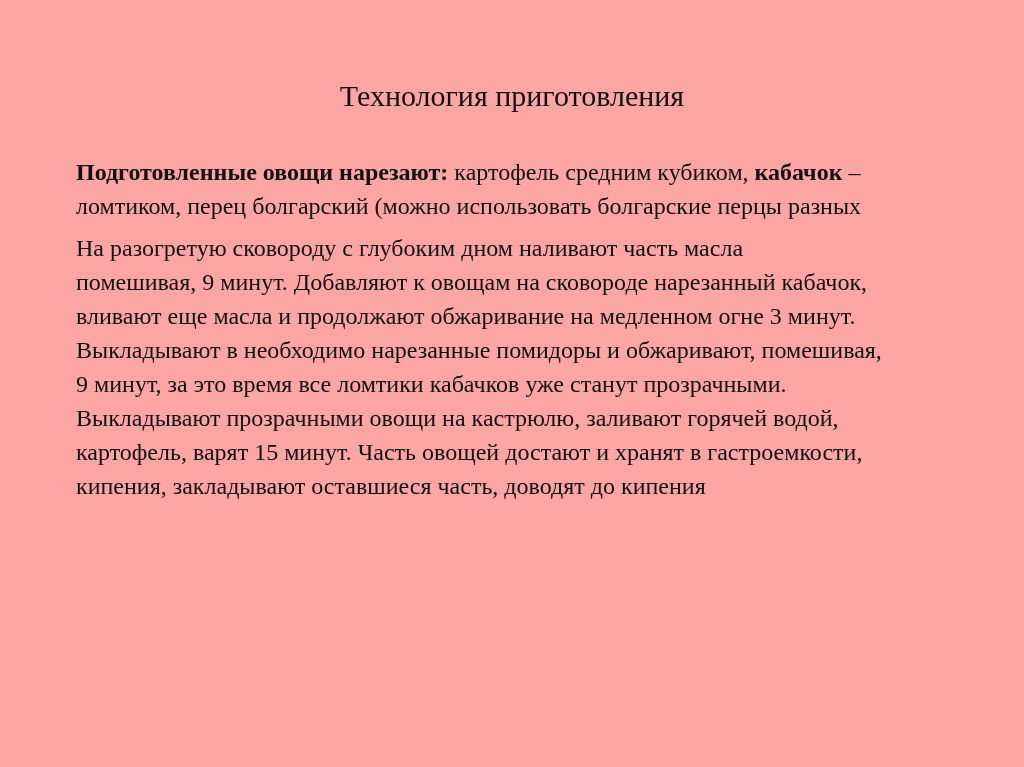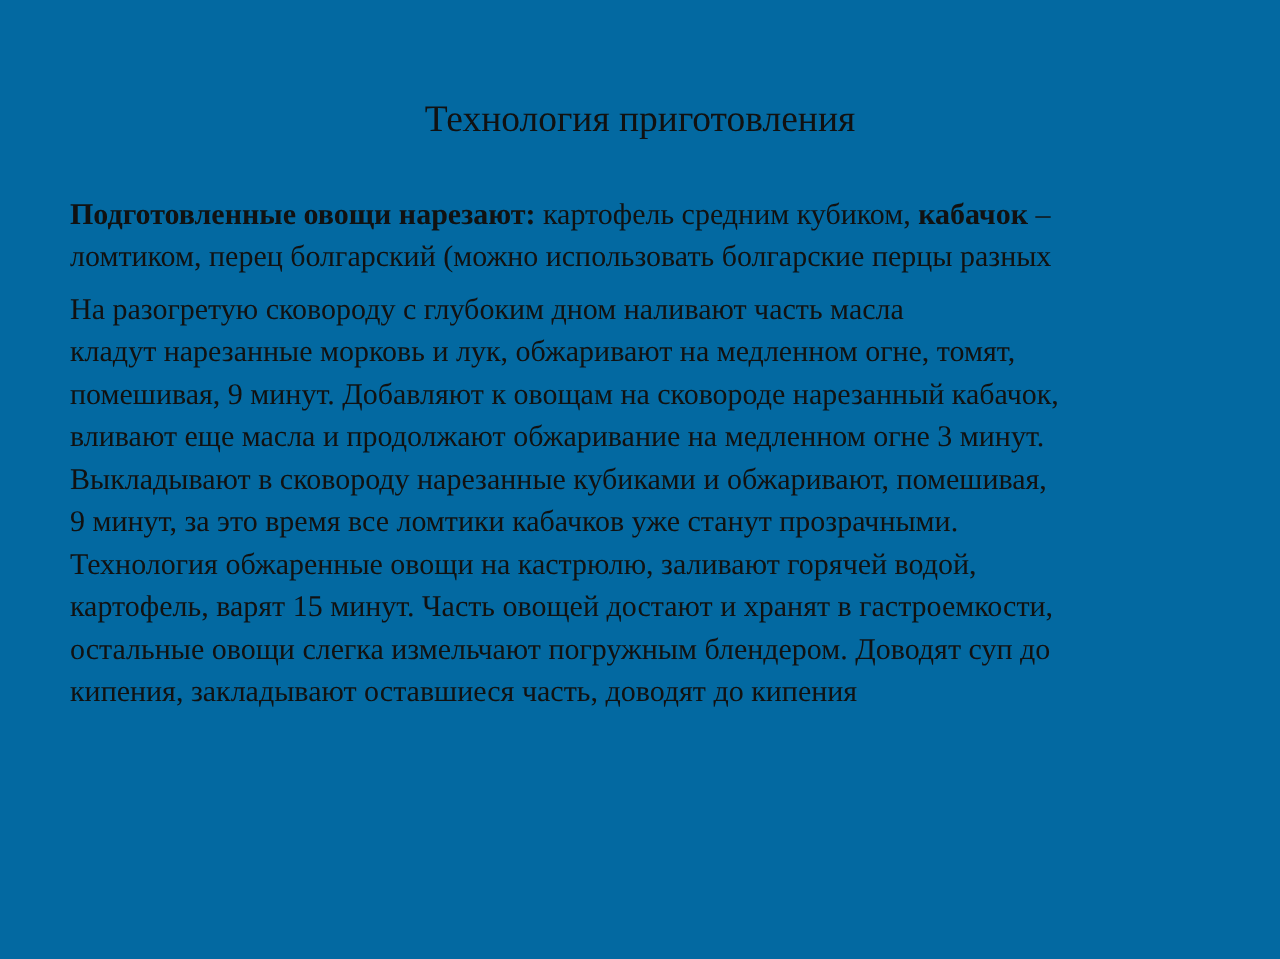--- a/index.html
+++ b/index.html
@@ -12,21 +12,21 @@
     height: 767px;
     position: relative;
     overflow: hidden;
     font-family: "Liberation Serif", "DejaVu Serif", serif;
     color: #111111;
   }
   .slide {
     position: absolute;
     left: 0; top: 0;
     width: 1024px; height: 767px;
-    background: #0369a1;
+    background: #fca5a5;
   }
   .title {
     position: absolute;
     left: 0;
     top: 78px;
     width: 1024px;
     text-align: center;
     font-size: 30px;
     line-height: 36px;
     font-weight: normal;
@@ -43,43 +43,42 @@
   }
   .para {
     margin: 0;
   }
   .para + .para {
     margin-top: 8px;
   }
   .line {
     display: block;
     white-space: nowrap;
+    margin-left: 20px;
   }
   .bold {
     font-weight: bold;
   }
 </style>
 </head>
 <body>
 
 <div class="slide">
   <h1 class="title">Технология приготовления</h1>
 
   <div class="body">
     <p class="para">
       <span class="line"><span class="bold">Подготовленные овощи нарезают:</span><span> картофель средним кубиком, </span><span class="bold">кабачок</span><span> –</span></span>
       <span class="line">ломтиком, перец болгарский (можно использовать болгарские перцы разных</span>
     </p>
 
     <p class="para">
       <span class="line">На разогретую сковороду с глубоким дном наливают часть масла</span>
-      <span class="line">кладут нарезанные морковь и лук, обжаривают на медленном огне, томят,</span>
       <span class="line">помешивая, 9 минут. Добавляют к овощам на сковороде нарезанный кабачок,</span>
       <span class="line">вливают еще масла и продолжают обжаривание на медленном огне 3 минут.</span>
-      <span class="line">Выкладывают в сковороду нарезанные кубиками и обжаривают, помешивая,</span>
+      <span class="line">Выкладывают в необходимо нарезанные помидоры и обжаривают, помешивая,</span>
       <span class="line">9 минут, за это время все ломтики кабачков уже станут прозрачными.</span>
-      <span class="line">Технология обжаренные овощи на кастрюлю, заливают горячей водой,</span>
+      <span class="line">Выкладывают прозрачными овощи на кастрюлю, заливают горячей водой,</span>
       <span class="line">картофель, варят 15 минут. Часть овощей достают и хранят в гастроемкости,</span>
-      <span class="line">остальные овощи слегка измельчают погружным блендером. Доводят суп до</span>
       <span class="line">кипения, закладывают оставшиеся часть, доводят до кипения</span>
     </p>
   </div>
 </div>
 
 </body></html>

